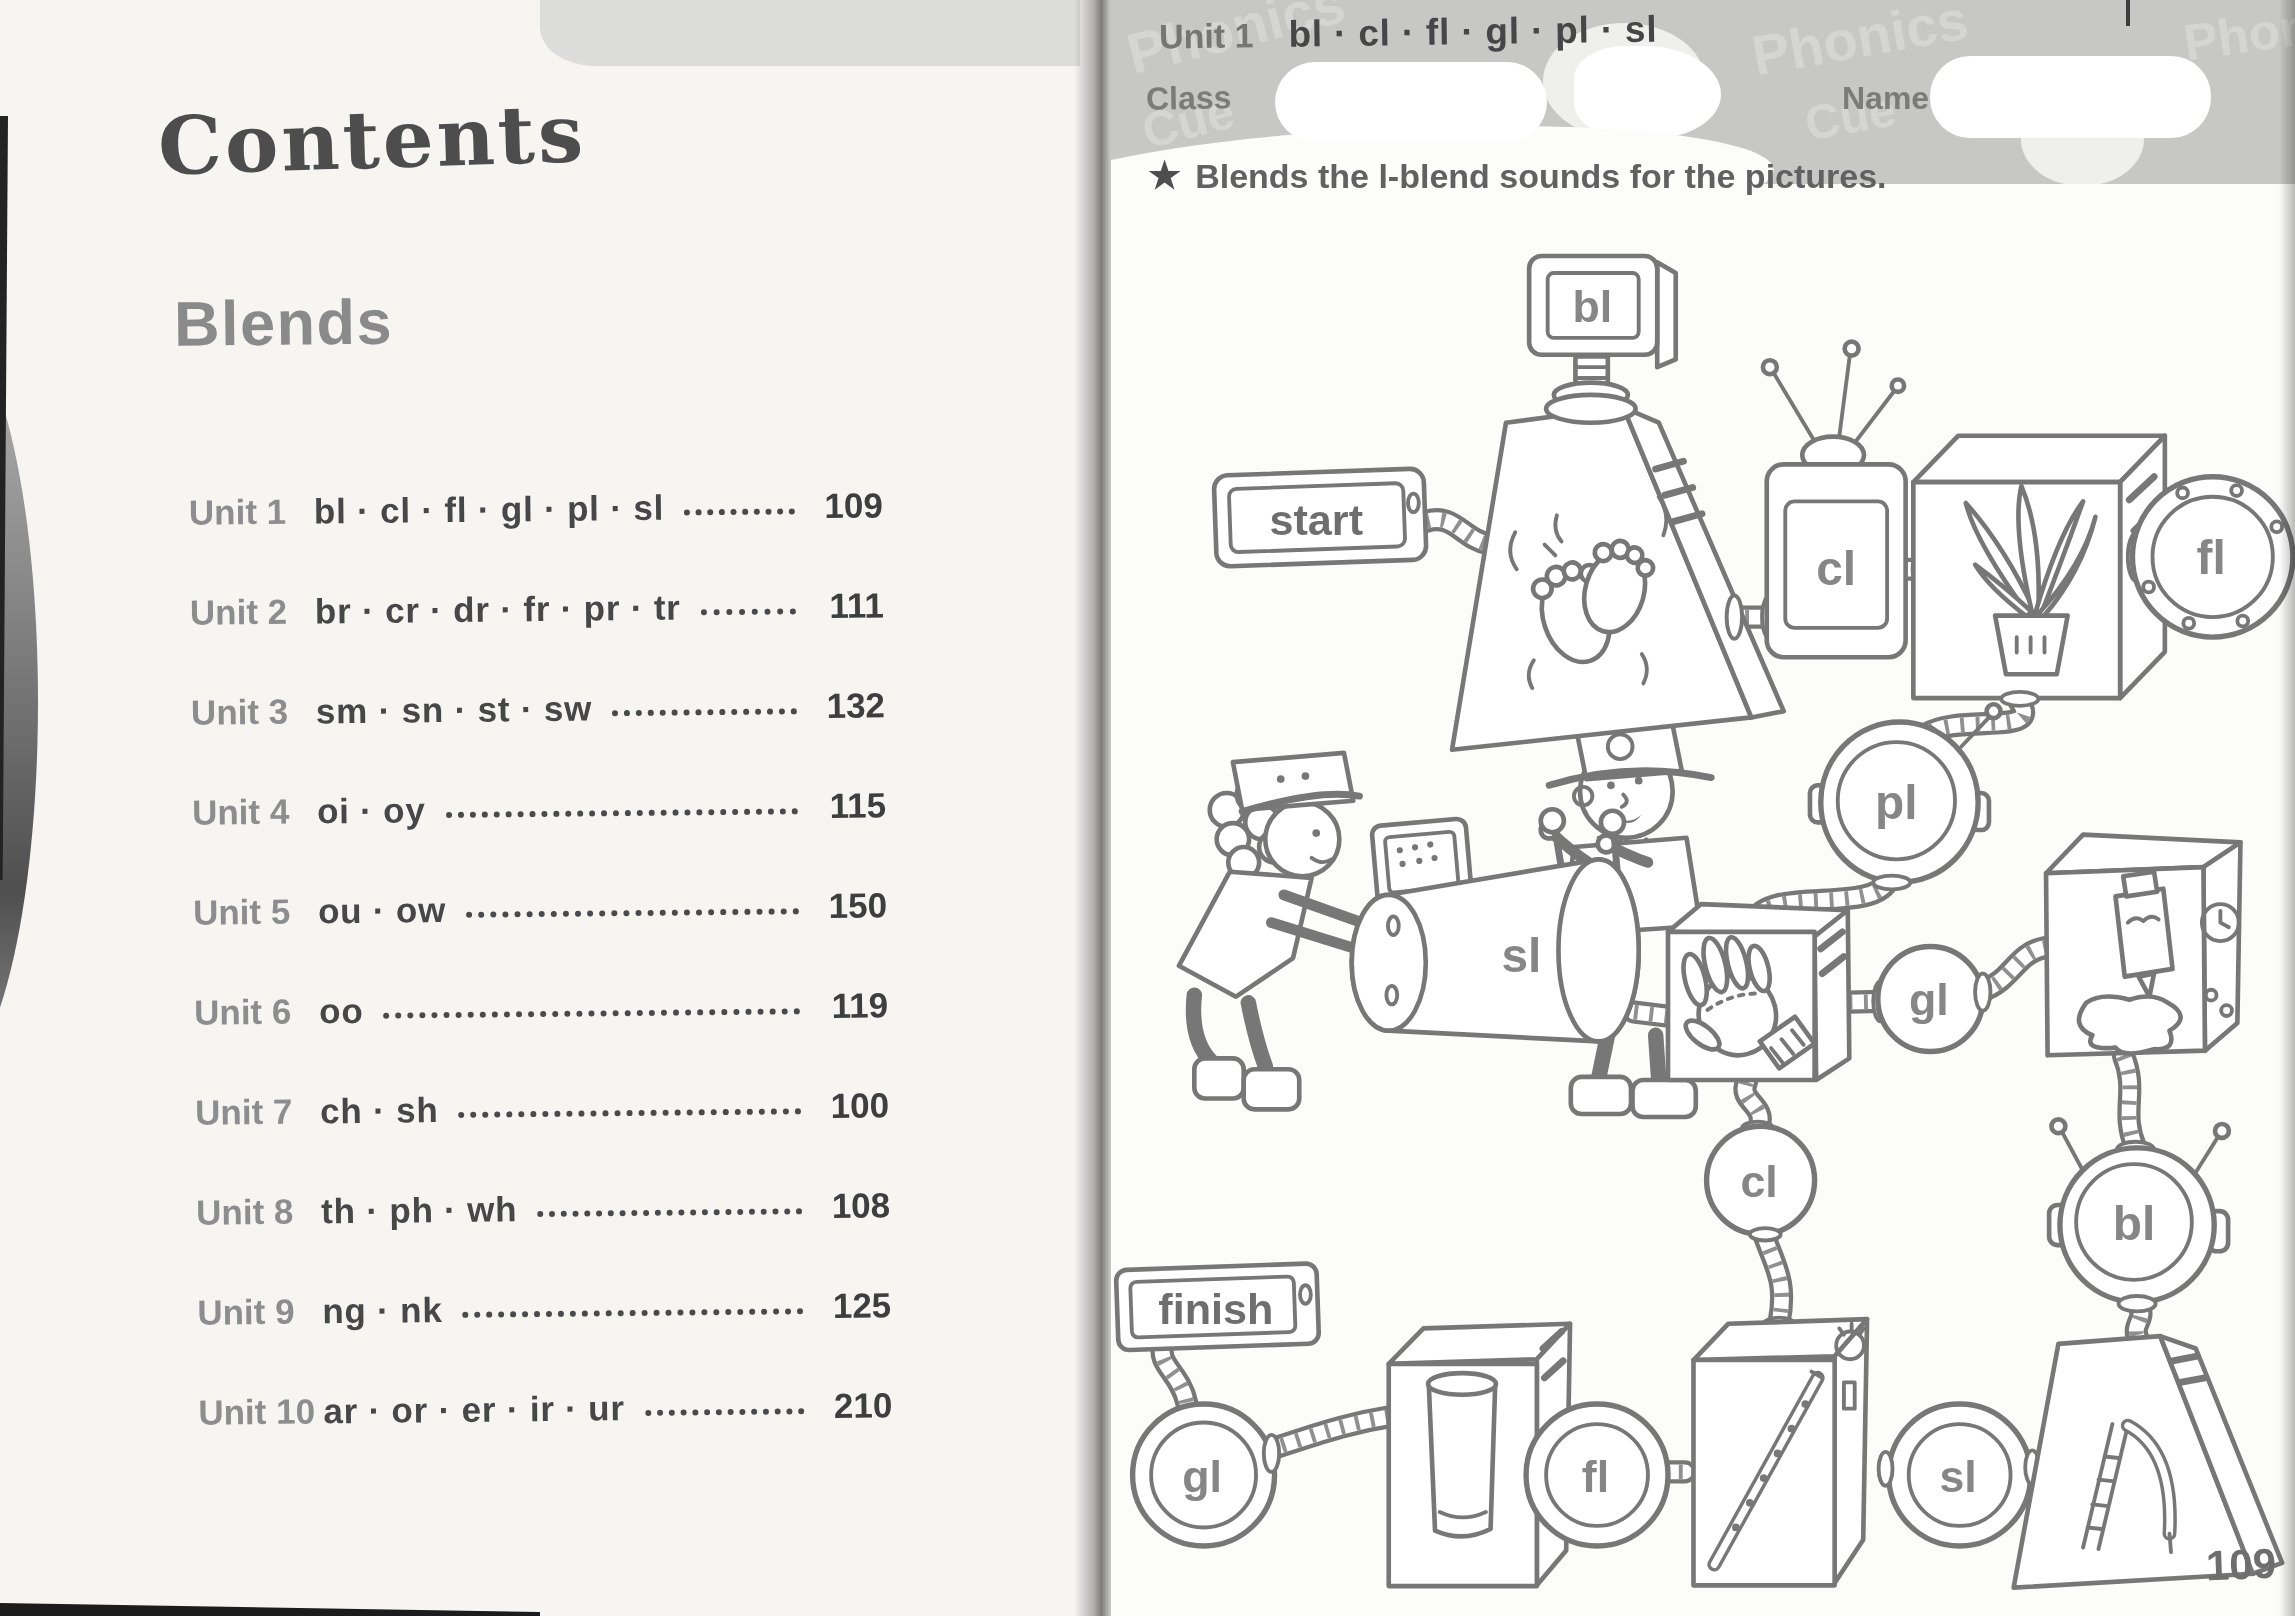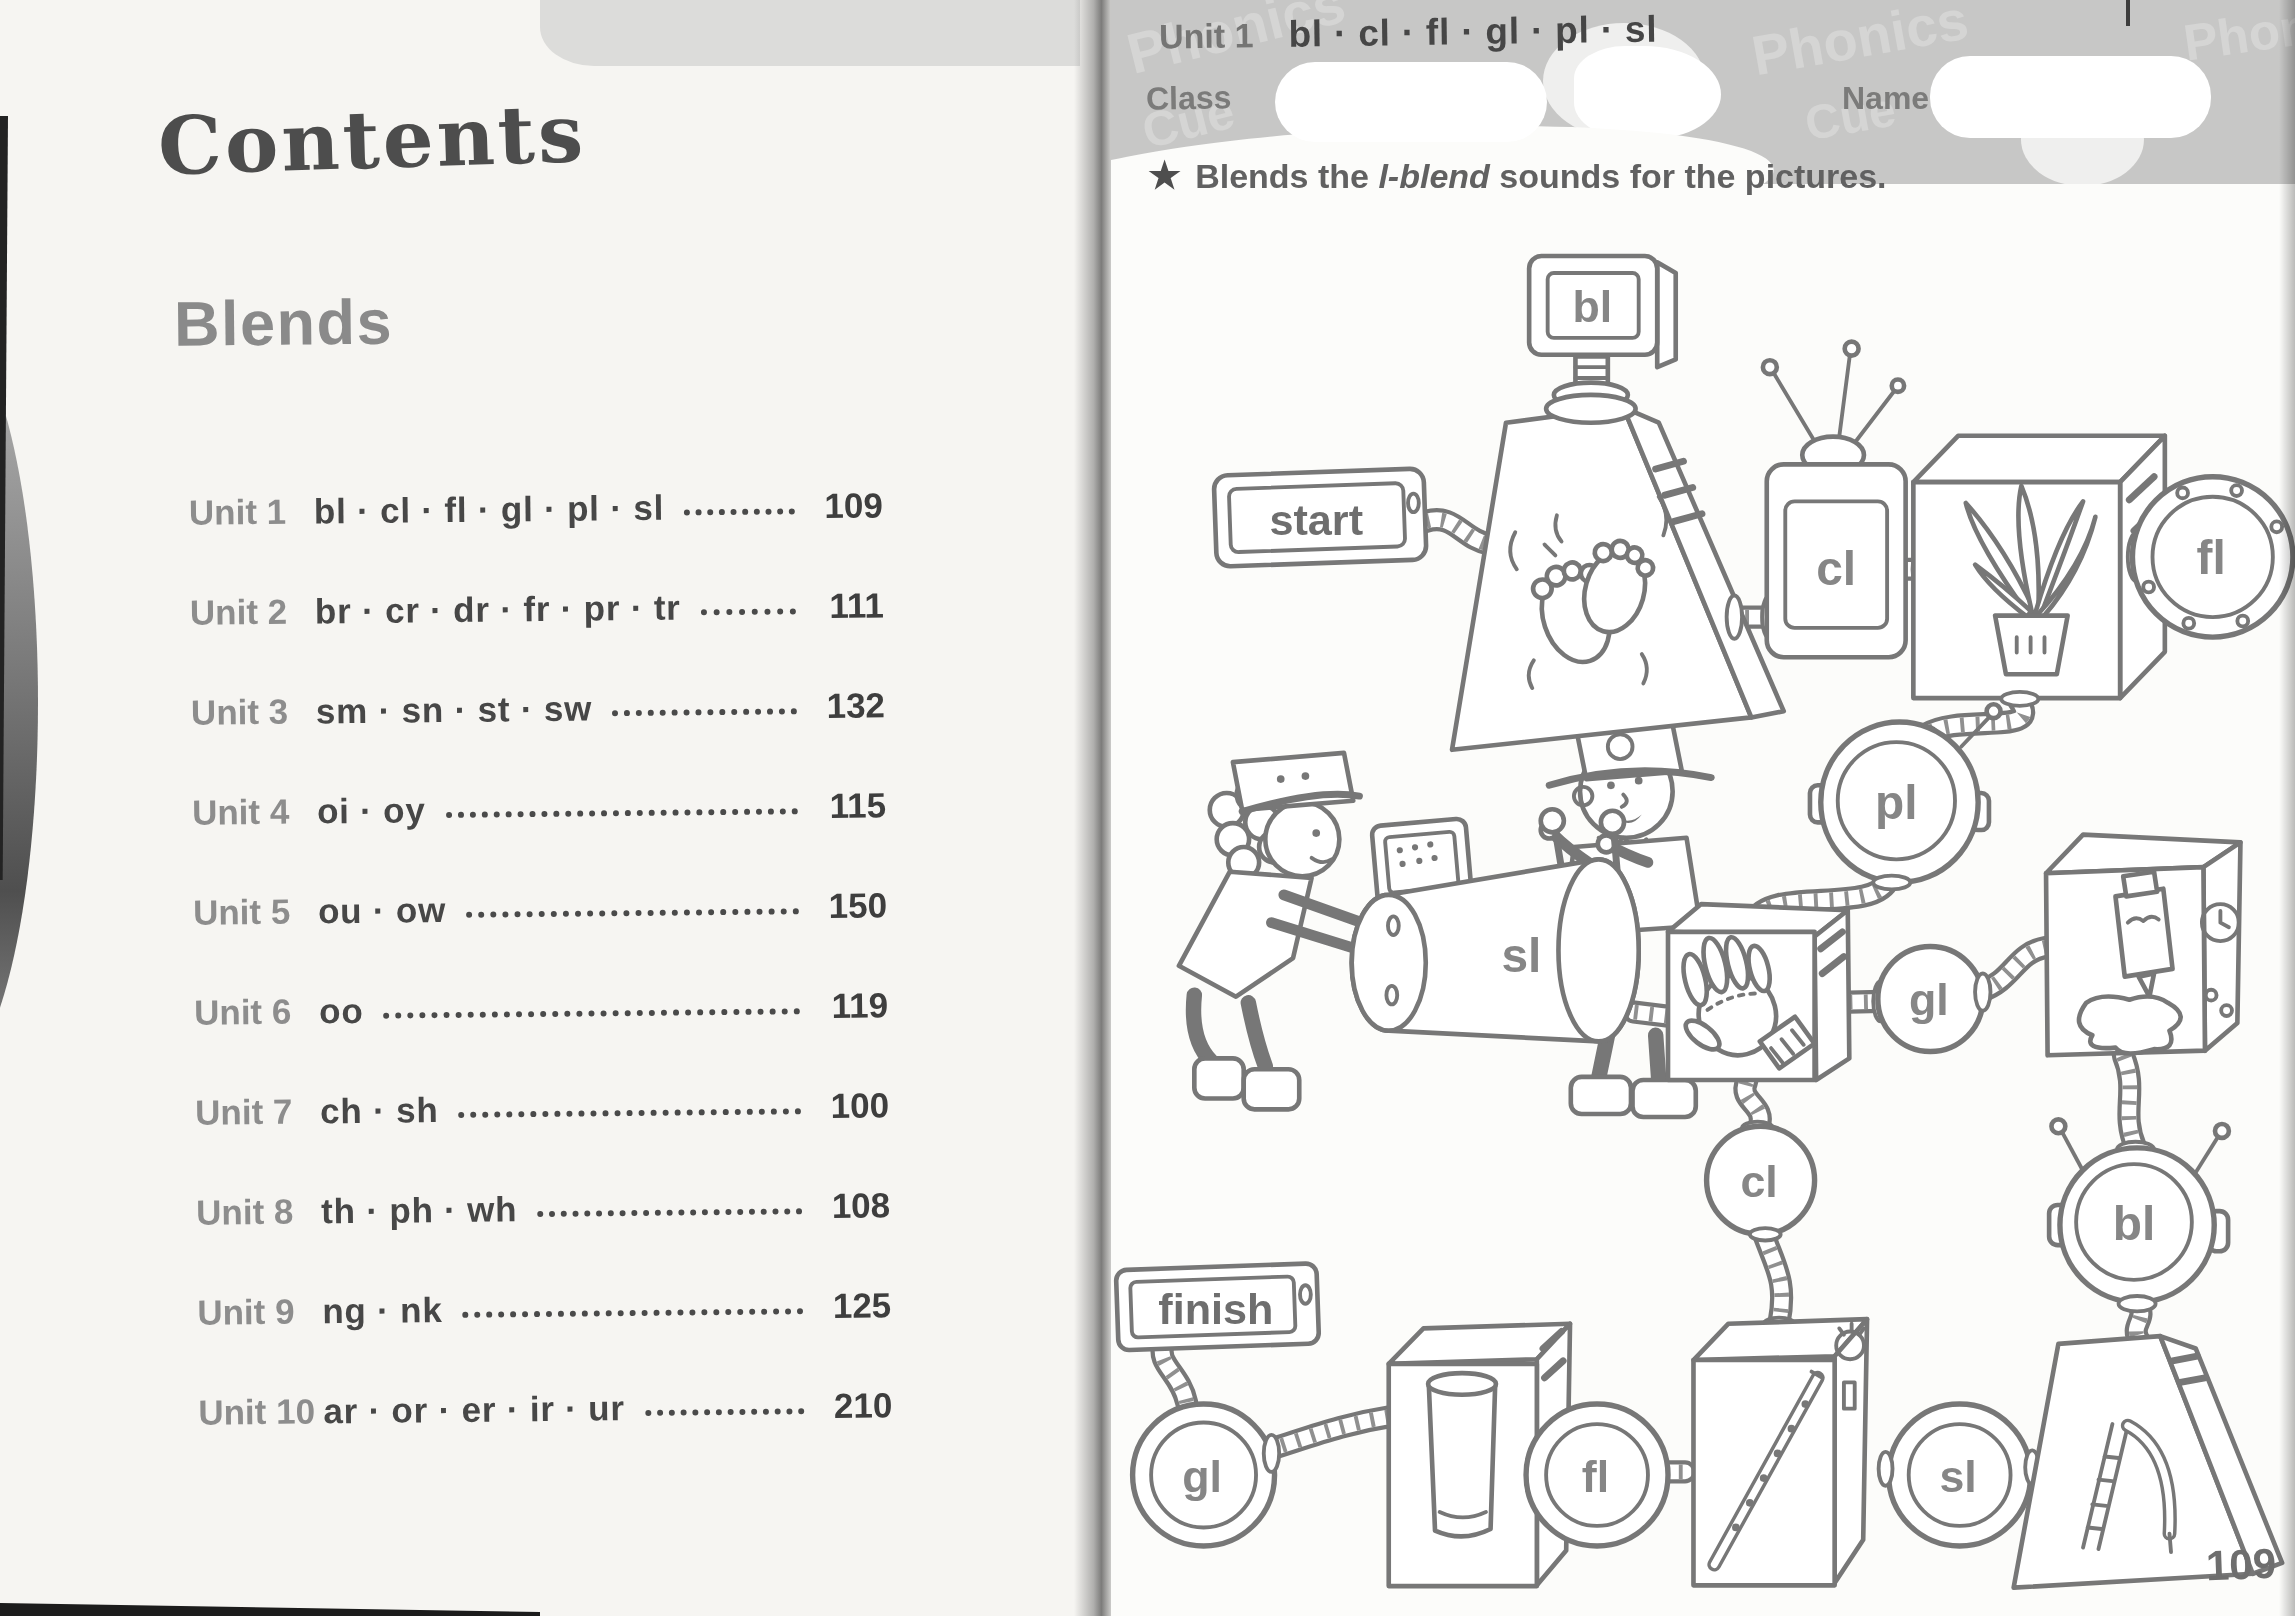--- a/index.html
+++ b/index.html
@@ -43,21 +43,21 @@
   .unit-line{position:absolute;left:48px;top:12.3px;transform:rotate(-.8deg);}
   .unit-label{font-size:34px;font-weight:bold;color:#757574;}
   .unit-blends{font-size:37px;font-weight:bold;color:#464646;margin-left:35px;letter-spacing:0.8px;}
   .class-label{position:absolute;left:35px;top:80px;font-size:32px;font-weight:bold;color:#7b7b7a;transform:rotate(-1deg);}
   .name-label{position:absolute;left:731px;top:80px;font-size:32px;font-weight:bold;color:#7b7b7a;}
   .field{position:absolute;background:#fff;border-radius:40px;}
   .field.class{left:164px;top:62px;width:272px;height:80px;}
   .field.name{left:819px;top:56px;width:281px;height:82px;}
   .instruction{position:absolute;left:37px;top:154px;font-size:34px;font-weight:bold;color:#616161;}
   .instruction .star{font-size:37px;color:#4e4e4e;margin-right:14px;}
-  .instruction .emph{font-style:italic;}
+  .instruction .emph{}
   .pagenum{position:absolute;left:1095px;top:1541px;font-size:42px;color:#6e6e6e;font-weight:bold;transform:rotate(-2deg);}
   svg.maze{position:absolute;left:0;top:202px;}
   
   .ln{fill:#fff;stroke:#777;stroke-width:6;stroke-linejoin:round;stroke-linecap:round;}
   .ln2{fill:none;stroke:#777;stroke-width:5;stroke-linejoin:round;stroke-linecap:round;}
   .ln3{fill:none;stroke:#777;stroke-width:9;stroke-linecap:round;}
   .fillg{fill:#777;stroke:none;}
   .to{stroke:#777;stroke-width:30;fill:none;stroke-linecap:round;}
   .ti{stroke:#fff;stroke-width:19;fill:none;stroke-linecap:round;}
   .tr{stroke:#909090;stroke-width:19;fill:none;stroke-dasharray:5 15;stroke-linecap:butt;}

